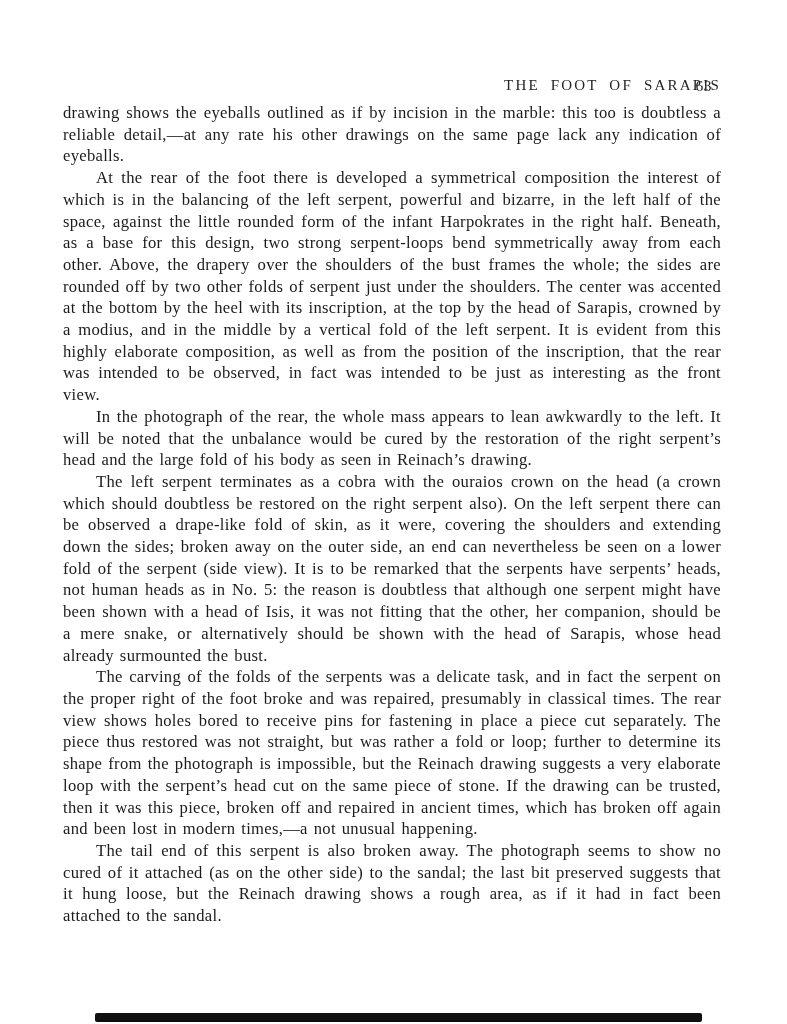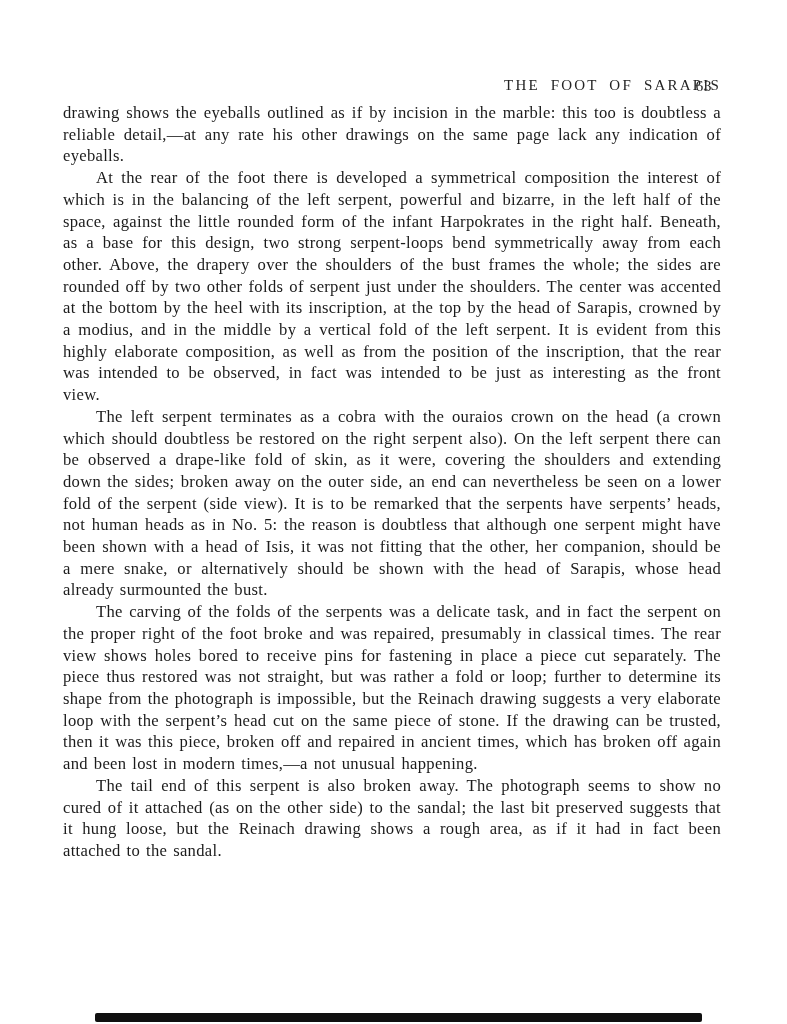--- a/index.html
+++ b/index.html
@@ -71,20 +71,21 @@
 <div class="page">
 
   <div class="running-head">
     <span>THE FOOT OF SARAPIS</span>
     <span class="page-num">63</span>
   </div>
 
   <div class="body-text">
     <p class="para">drawing shows the eyeballs outlined as if by incision in the marble: this too is doubtless a reliable detail,—at any rate his other drawings on the same page lack any indication of eyeballs.</p>
     <p class="para indent">At the rear of the foot there is developed a symmetrical composition the interest of which is in the balancing of the left serpent, powerful and bizarre, in the left half of the space, against the little rounded form of the infant Harpokrates in the right half.  Beneath, as a base for this design, two strong serpent-loops bend symmetrically away from each other.  Above, the drapery over the shoulders of the bust frames the whole; the sides are rounded off by two other folds of serpent just under the shoulders. The center was accented at the bottom by the heel with its inscription, at the top by the head of Sarapis, crowned by a modius, and in the middle by a vertical fold of the left serpent.  It is evident from this highly elaborate composition, as well as from the position of the inscription, that the rear was intended to be observed, in fact was intended to be just as interesting as the front view.</p>
+    <p class="para indent">In the photograph of the rear, the whole mass appears to lean awkwardly to the left.  It will be noted that the unbalance would be cured by the restoration of the right serpent’s head and the large fold of his body as seen in Reinach’s drawing.</p>
     <p class="para indent">The left serpent terminates as a cobra with the ouraios crown on the head (a crown which should doubtless be restored on the right serpent also).  On the left serpent there can be observed a drape-like fold of skin, as it were, covering the shoulders and extending down the sides; broken away on the outer side, an end can nevertheless be seen on a lower fold of the serpent (side view).  It is to be remarked that the serpents have serpents’ heads, not human heads as in No. 5: the reason is doubtless that although one serpent might have been shown with a head of Isis, it was not fitting that the other, her companion, should be a mere snake, or alternatively should be shown with the head of Sarapis, whose head already surmounted the bust.</p>
     <p class="para indent">The carving of the folds of the serpents was a delicate task, and in fact the serpent on the proper right of the foot broke and was repaired, presumably in classical times.  The rear view shows holes bored to receive pins for fastening in place a piece cut separately.  The piece thus restored was not straight, but was rather a fold or loop; further to determine its shape from the photograph is impossible, but the Reinach drawing suggests a very elaborate loop with the serpent’s head cut on the same piece of stone.  If the drawing can be trusted, then it was this piece, broken off and repaired in ancient times, which has broken off again and been lost in modern times,—a not unusual happening.</p>
     <p class="para indent">The tail end of this serpent is also broken away.  The photograph seems to show no cured of it attached (as on the other side) to the sandal; the last bit preserved suggests that it hung loose, but the Reinach drawing shows a rough area, as if it had in fact been attached to the sandal.</p>
   </div>
 
   <div class="scan-bar"></div>
 
 </div>
 
 </body></html>

